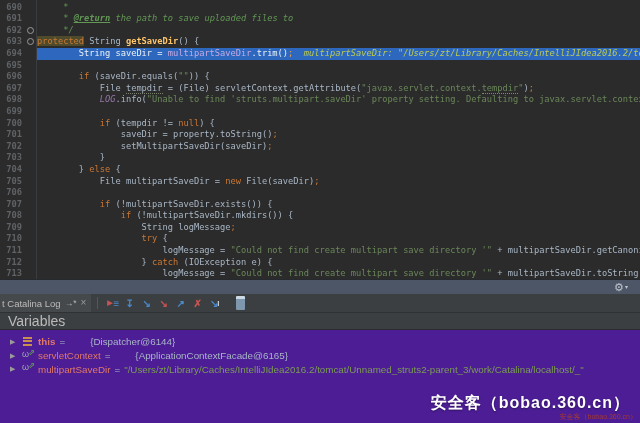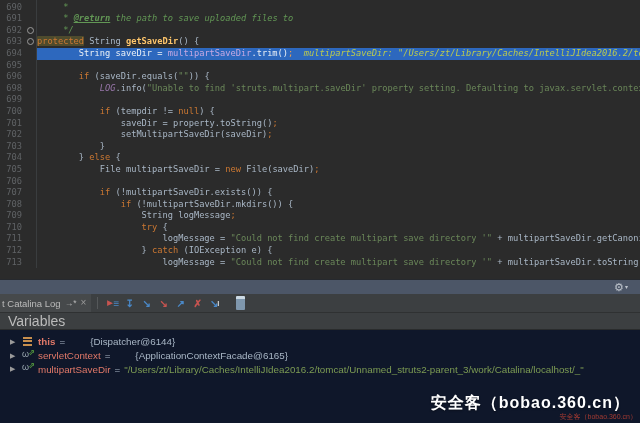--- a/index.html
+++ b/index.html
@@ -2,21 +2,21 @@
 <html><head>
 <meta charset="utf-8">
 <style>
   html,body{margin:0;padding:0;background:#2B2B2B;}
   .app{position:relative;width:640px;height:423px;overflow:hidden;background:#2B2B2B;font-family:"Liberation Sans",sans-serif;}
 
   
   .editor{position:absolute;top:0;left:0;width:640px;height:279px;overflow:hidden;background:#2B2B2B;}
   .lines{margin-top:-10px;}
   .row{display:flex;height:11.6px;line-height:11.6px;font-family:"DejaVu Sans Mono",monospace;font-size:8.7px;}
-  .ln{width:22px;flex:none;text-align:right;color:#606366;padding-right:3px;}
+  .ln{width:22px;flex:none;text-align:right;color:#606366;padding-right:3px;font-weight:bold;}
   .fold{width:11px;flex:none;position:relative;border-right:1px solid #3A3D3F;}
   .foldc{position:absolute;left:2px;top:2px;width:5px;height:5px;border:1px solid #9A9A9A;border-radius:50%;background:#2B2B2B;}
   pre.code{margin:0;flex:1;white-space:pre;overflow:hidden;color:#A9B7C6;font-family:inherit;}
   .row.exec pre.code{background:#2D68BE;}
   .row.exec .pl{color:#ECF1F6}
   .row.exec .fld{color:#C6A9E2}
   .row.exec .sc{color:#F0A050}
   .cm{color:#629755;font-style:italic}
   .tag{color:#629755;font-style:italic;font-weight:bold;text-decoration:underline}
   .kw{color:#CC7832}
@@ -42,21 +42,21 @@
   .tabclose{color:#9A9A9A;font-size:10px;line-height:10px;}
   .vsep{width:1px;height:12px;background:#55585A;margin:0 6px;flex:none;}
   .sticon{width:17px;height:17px;display:flex;align-items:center;justify-content:center;font-size:10px;font-weight:bold;flex:none;}
   .sticon .sfx{color:#D0D0D0;font-size:8px;margin-left:-1px;}
   .gap{width:9px;flex:none;}
   .execpt .a{color:#C75450;font-size:7px;margin-right:1px;}
   .execpt .b{color:#4A88C7;font-size:10px;letter-spacing:-1px;}
   .calc{width:9px;height:11px;background:#7F97AD;border-top:3px solid #CBD9E4;border-radius:1px;}
 
   .vars-header{position:absolute;top:313px;left:0;width:640px;height:17px;background:#3C3F41;border-bottom:1px solid #2A2C2D;box-sizing:border-box;color:#BBBBBB;font-size:14px;line-height:16px;padding-left:8px;}
-  .vars{position:absolute;top:330px;left:0;width:640px;height:93px;background:#0f172a;padding-top:5px;box-sizing:border-box;}
+  .vars{position:absolute;top:330px;left:0;width:640px;height:93px;background:#4c1d95;padding-top:5px;box-sizing:border-box;}
   .vrow{display:flex;align-items:center;height:13.8px;font-size:9.8px;padding-left:10px;gap:4px;white-space:nowrap;overflow:hidden;}
   .tri{color:#9A9A9A;font-size:7px;width:8px;flex:none;}
   .vicon{width:12px;height:10px;flex:none;position:relative;}
   .vicon.this-icon{background:repeating-linear-gradient(#C88F4D 0 2px,transparent 2px 3.5px);width:9px;height:9px;margin:0 2px 0 1px;}
   .vicon.variable-icon .w{position:absolute;left:0;top:-2px;color:#9AA7B0;font-size:9px;font-style:normal;}
   .vicon.variable-icon .ar{position:absolute;right:-1px;top:-3px;color:#62B543;font-size:8px;font-style:normal;}
   .vname{color:#E07868;}
   .vname.bold{font-weight:bold;}
   .veq{color:#A9B7C6;}
   .vval-object{color:#A9B7C6;margin-left:21px;}
@@ -110,20 +110,25 @@
           <span class="ln">695</span>
           <span class="fold"></span>
           <pre class="code"></pre>
         </div>
         <div class="row">
           <span class="ln">696</span>
           <span class="fold"></span>
           <pre class="code"><span class="pl">        </span><span class="kw">if</span><span class="pl"> (saveDir.equals(</span><span class="str">""</span><span class="pl">)) {</span></pre>
         </div>
         <div class="row">
+          <span class="ln">697</span>
+          <span class="fold"></span>
+          <pre class="code"><span class="pl">            File </span><span class="plu">tempdir</span><span class="pl"> = (File) servletContext.getAttribute(</span><span class="str">"javax.servlet.context.</span><span class="stru">tempdir</span><span class="str">"</span><span class="pl">)</span><span class="sc">;</span></pre>
+        </div>
+        <div class="row">
           <span class="ln">698</span>
           <span class="fold"></span>
           <pre class="code"><span class="pl">            </span><span class="sfld">LOG</span><span class="pl">.info(</span><span class="str">"Unable to find 'struts.multipart.saveDir' property setting. Defaulting to javax.servlet.context.tempdir"</span></pre>
         </div>
         <div class="row">
           <span class="ln">699</span>
           <span class="fold"></span>
           <pre class="code"></pre>
         </div>
         <div class="row">

